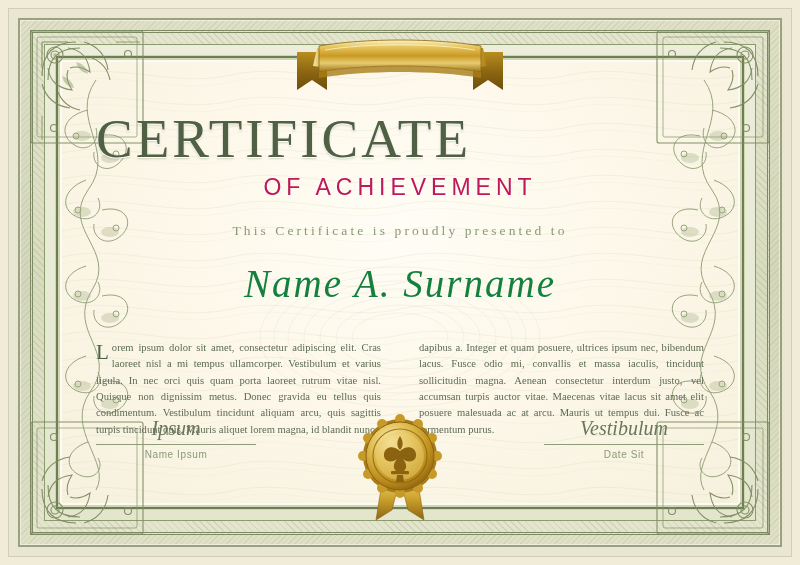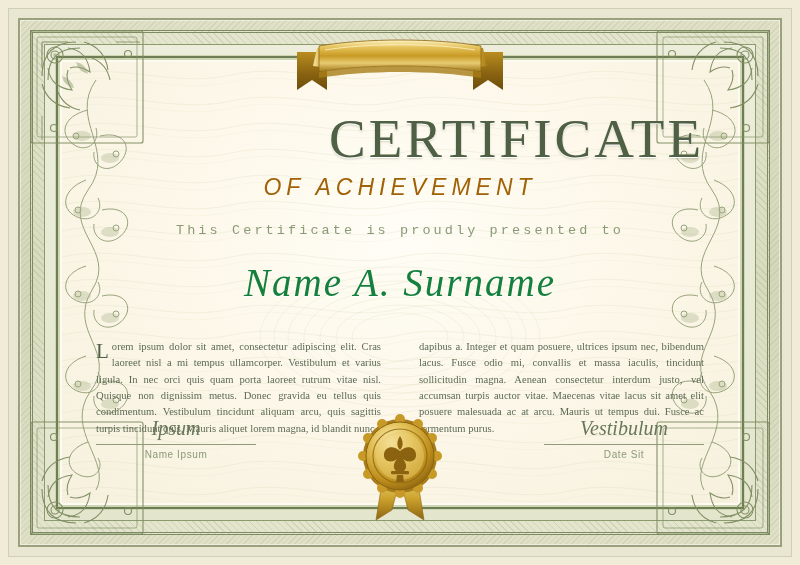--- a/index.html
+++ b/index.html
@@ -122,43 +122,42 @@
   }
 
   
   .content {
     position: absolute;
     left: 96px;
     right: 96px;
     top: 110px;
   }
   .title {
-    text-align: right;
+    text-align: left;
     font-family: "Liberation Serif", serif;
     font-size: 55px;
     letter-spacing: 3px;
     color: #4f6045;
     text-shadow: 0 1px 0 #ffffff, 0 2px 2px rgba(90,100,70,0.25);
     line-height: 1.05;
     margin: 0;
     font-weight: normal;
   }
   .subtitle {
     text-align: center;
     font-family: "Liberation Sans", sans-serif;
     font-size: 23px;
     letter-spacing: 5px;
-    color: #a16207;
+    color: #be185d;
     margin-top: 6px;
     font-weight: normal;
-    font-style: italic;
   }
   .presented {
     text-align: center;
-    font-family: Liberation Mono, monospace;
+    font-family: Liberation Serif, serif;
     font-size: 13.5px;
     letter-spacing: 3.1px;
     color: #8a9a77;
     margin-top: 22px;
   }
   .recipient {
     text-align: center;
     font-family: "Liberation Serif", serif;
     font-style: italic;
     font-size: 39px;

